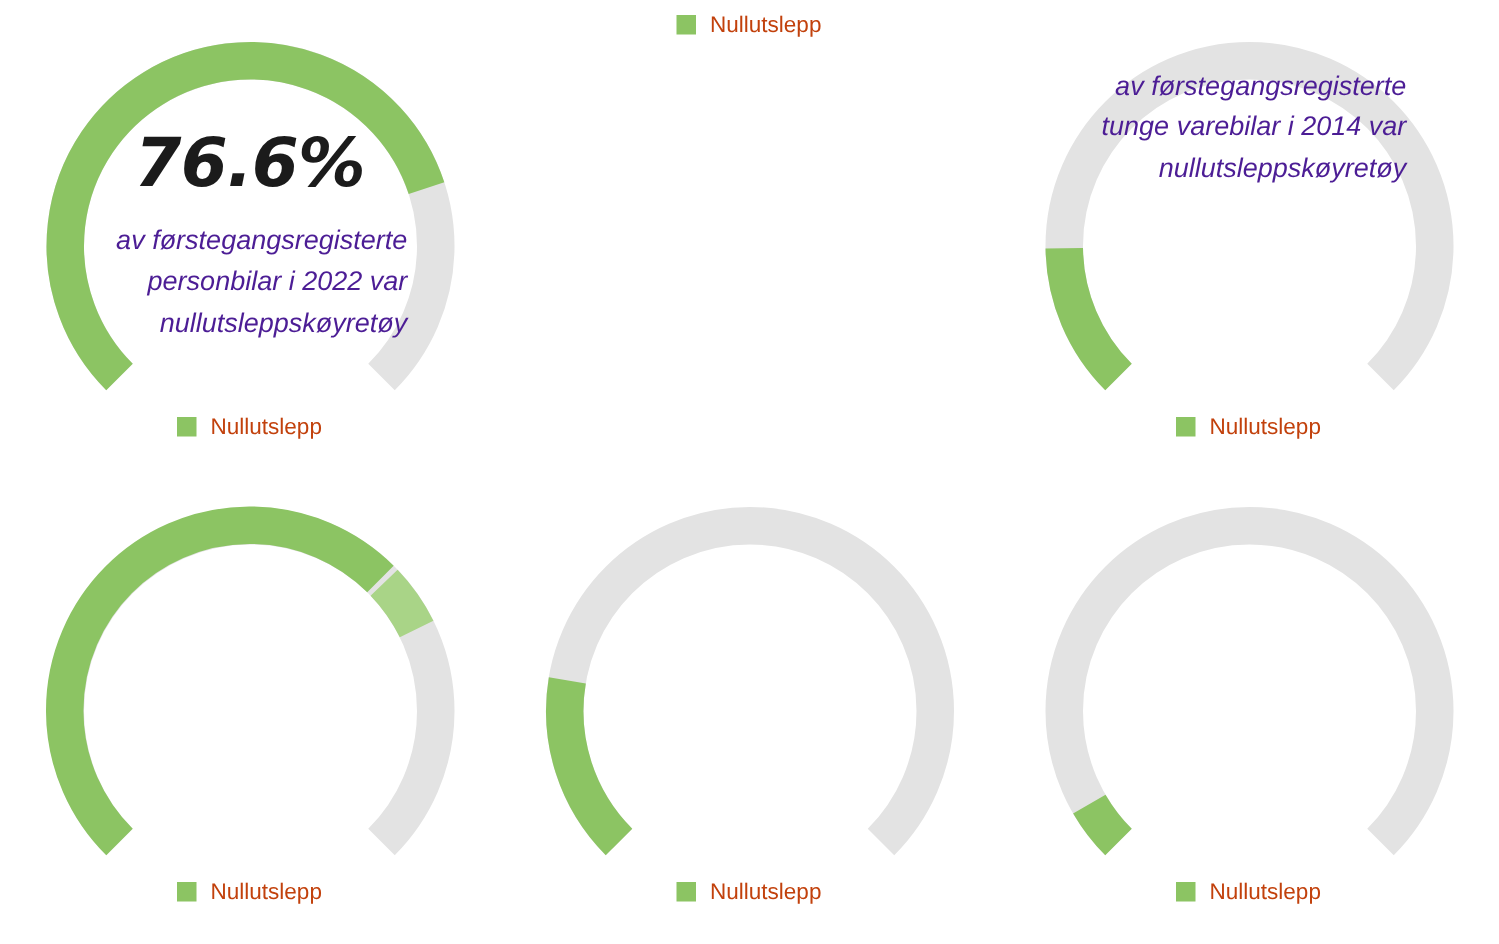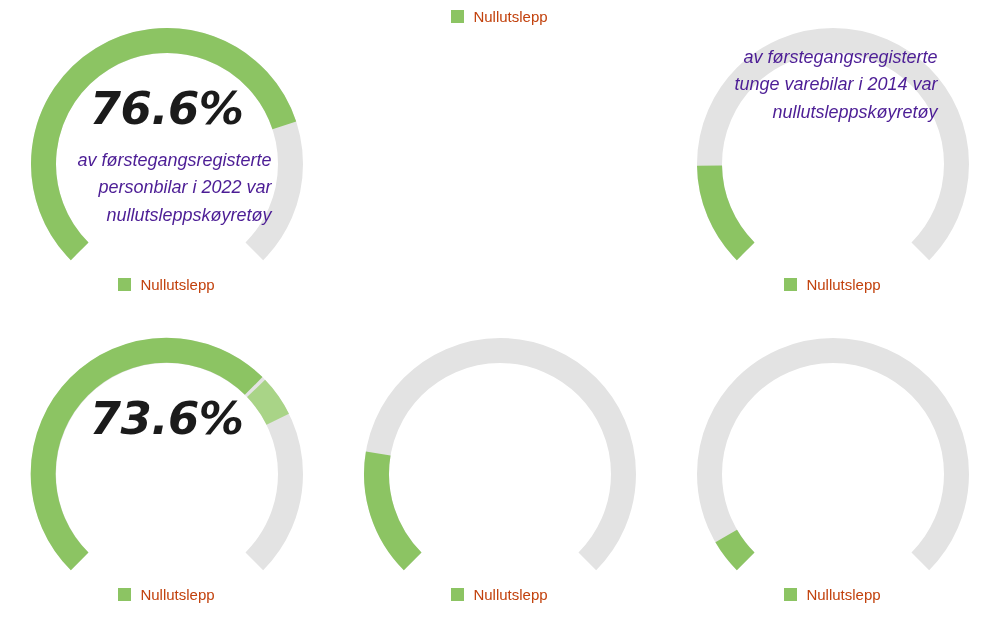--- a/index.html
+++ b/index.html
@@ -135,21 +135,20 @@
   </div>
 
   <div class="card">
     <div class="gauge-wrap">
       <svg class="gauge-svg" viewBox="0 0 272 272">
           <path d="M 48.67 223.33 A 123.5 123.5 0 1 1 223.33 223.33" fill="none" stroke="#e3e3e3" stroke-width="25" stroke-linecap="butt"></path>
           <path d="M 48.67 223.33 A 123.5 123.5 0 0 1 222.64 47.99" fill="none" stroke="#8cc463" stroke-width="25" stroke-linecap="butt"></path>
           <path d="M 225.06 50.44 A 123.5 123.5 0 0 1 246.74 81.32" fill="none" stroke="#a9d487" stroke-width="25" stroke-linecap="butt"></path>
         </svg>
       <div class="gauge-center">
-        <div class="pct">73.6%</div>
       </div>
     </div>
     <div class="legend">
       <span class="legend-swatch" style="background: rgb(140, 196, 99);"></span>
       <span class="legend-label">Nullutslepp</span>
     </div>
   </div>
 
   <div class="card">
     <div class="gauge-wrap">

